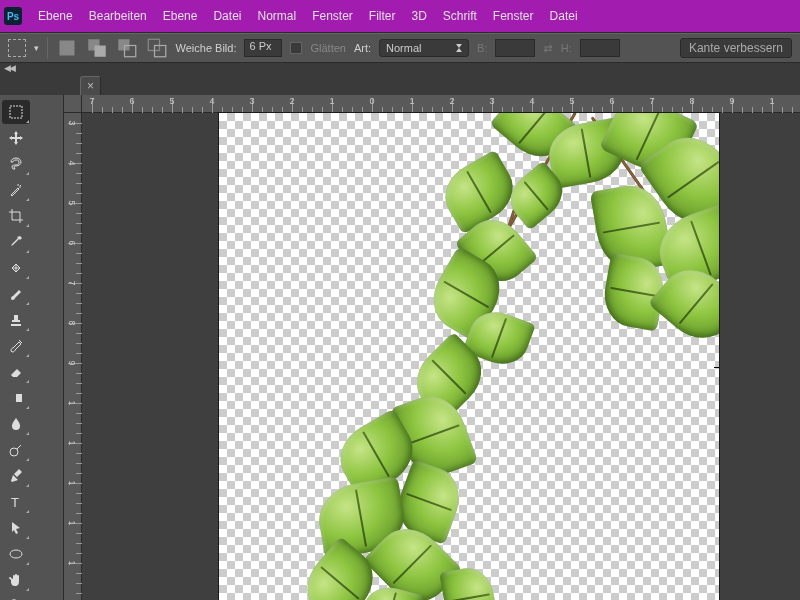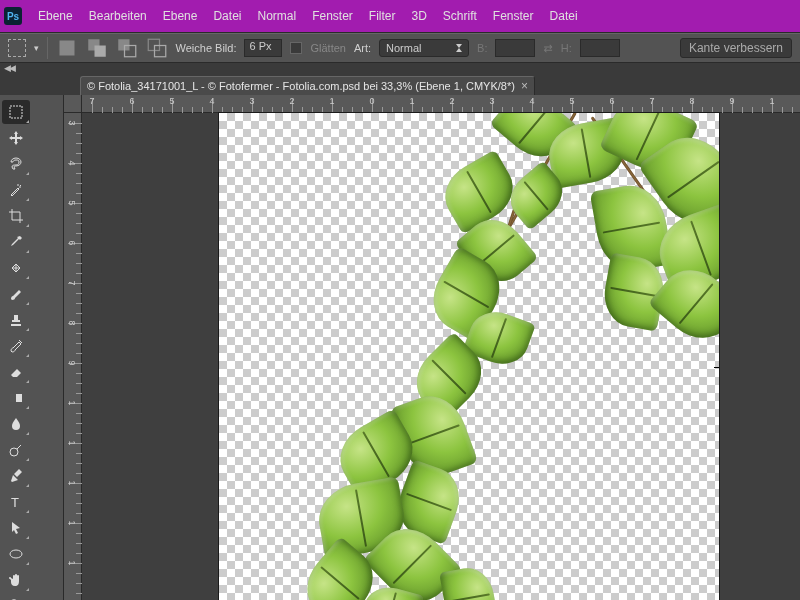--- a/index.html
+++ b/index.html
@@ -117,21 +117,20 @@
   <span class="opt-input" style="width:40px;color:#666"></span>
   <span class="opt-right-btn">Kante verbessern</span>
 </div>
 
 <div class="tabrow">
   <span class="chev">◀◀</span>
 </div>
 
 <div class="tabbar">
   <div class="doc-tab">
-    <span>© Fotolia_34171001_L - © Fotofermer - Fotolia.com.psd bei 33,3% (Ebene 1, CMYK/8*)</span>
     <span class="x">×</span>
   </div>
 </div>
 
 <div class="workspace">
 
   <div class="tool-col">
     <div class="tool active">
         <svg viewBox="0 0 16 16">
           <rect x="2" y="2" width="12" height="12" fill="none" stroke="#ddd" stroke-dasharray="2 1"></rect>

